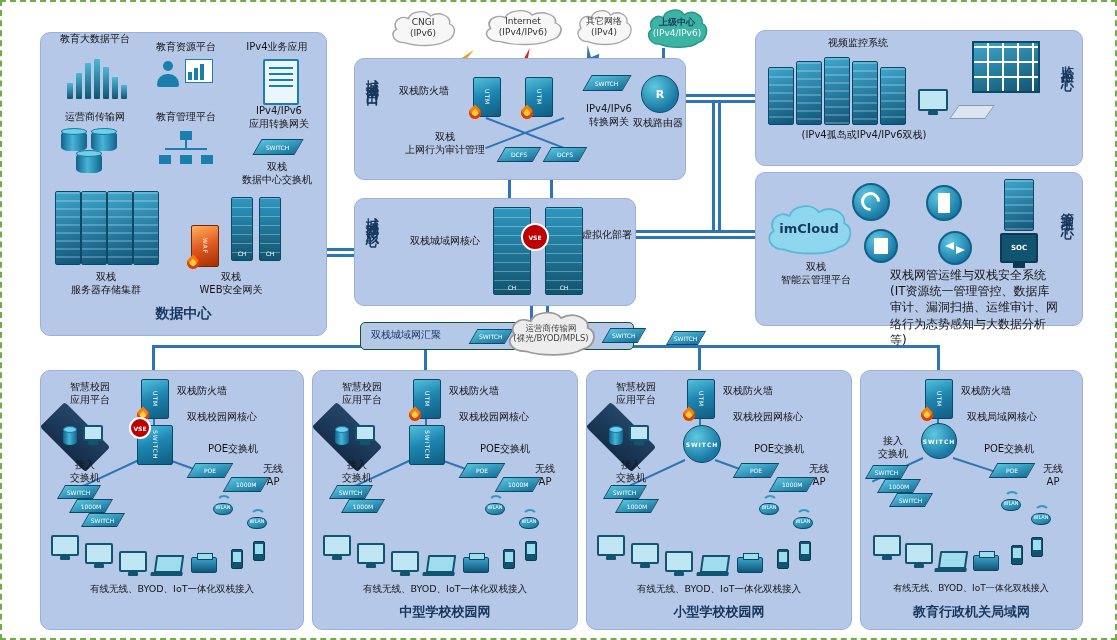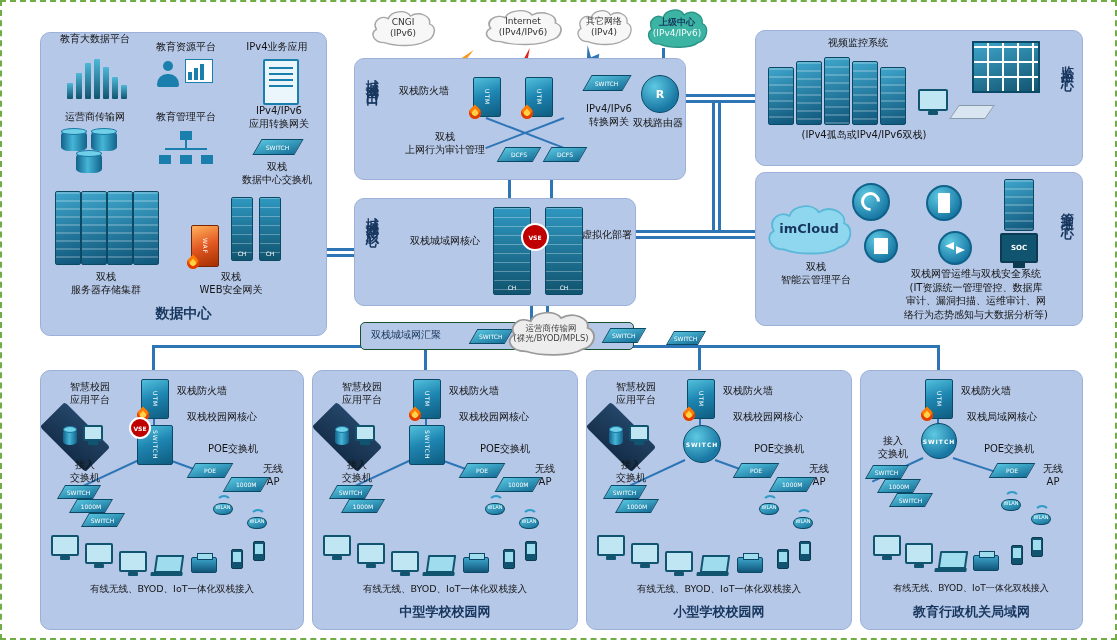--- a/index.html
+++ b/index.html
@@ -89,21 +89,21 @@
   <svg class="abs" style="left:448px;top:44px;transform:rotate(30deg)" width="22" height="44" viewBox="0 0 22 44">
       <polygon points="13,0 3,20 9,20 1,44 21,14 11,14" fill="#f59a23"></polygon>
     </svg>
   <svg class="abs" style="left:514px;top:46px;transform:rotate(2deg)" width="22" height="44" viewBox="0 0 22 44">
       <polygon points="13,0 3,20 9,20 1,44 21,14 11,14" fill="#e02020"></polygon>
     </svg>
   <svg class="abs" style="left:582px;top:42px;transform:rotate(-24deg)" width="20" height="40" viewBox="0 0 22 44">
       <polygon points="13,0 3,20 9,20 1,44 21,14 11,14" fill="#2e75b6"></polygon>
     </svg>
 
-  <div class="cloudbox" style="left:364px;top:6px;width:74px;height:40px">
+  <div class="cloudbox" style="left:384px;top:6px;width:74px;height:40px">
     <svg viewBox="0 0 100 60" preserveAspectRatio="none">
         <path d="M25 52 C10 52 5 38 14 32 C8 20 20 10 30 16 C34 4 54 2 60 12 C72 4 88 12 86 24 C96 28 94 46 80 50 C70 58 40 58 25 52 Z" fill="#f7f7f7" stroke="#a6a6a6" stroke-width="2"></path>
       </svg>
     <div class="cloudtxt">
         <span>CNGI</span>
         <span>(IPv6)</span>
       </div>
   </div>
   <div class="cloudbox" style="left:476px;top:5px;width:90px;height:40px">
     <svg viewBox="0 0 100 60" preserveAspectRatio="none">
@@ -267,21 +267,21 @@
     <div class="lbl" style="left:14px;top:88px;width:92px">双栈
 智能云管理平台</div>
     <div class="gauge g-dial" style="left:96px;top:10px;width:38px;height:38px"></div>
     <div class="gauge g-doc" style="left:170px;top:12px;width:36px;height:36px"></div>
     <div class="tower" style="left:248px;top:6px;width:28px;height:50px"></div>
     <div class="gauge g-list" style="left:108px;top:56px;width:34px;height:34px"></div>
     <div class="gauge g-arr" style="left:182px;top:58px;width:34px;height:34px"></div>
     <div class="socmon" style="left:244px;top:60px">
         <span>SOC</span>
       </div>
-    <div class="lbl" style="left:134px;top:94px;width:172px;text-align:center;font-size:10px;line-height:1.35">双栈网管运维与双栈安全系统
+    <div class="lbl" style="left:134px;top:94px;width:172px;text-align:left;font-size:12px;line-height:1.35">双栈网管运维与双栈安全系统
 (IT资源统一管理管控、数据库
 审计、漏洞扫描、运维审计、网
 络行为态势感知与大数据分析等)</div>
     <div class="vtitle" style="left:302px;top:30px;height:90px">管理中心</div>
   </div>
 
   <div class="bar" style="left:358px;top:320px;width:272px;height:26px">
     <div class="lbl" style="left:10px;top:6px;width:98px;text-align:left;color:#17365d">双栈城域网汇聚</div>
     <div class="sw" style="left:112px;top:6px;width:34px;height:13px">
         <span>SWITCH</span>

